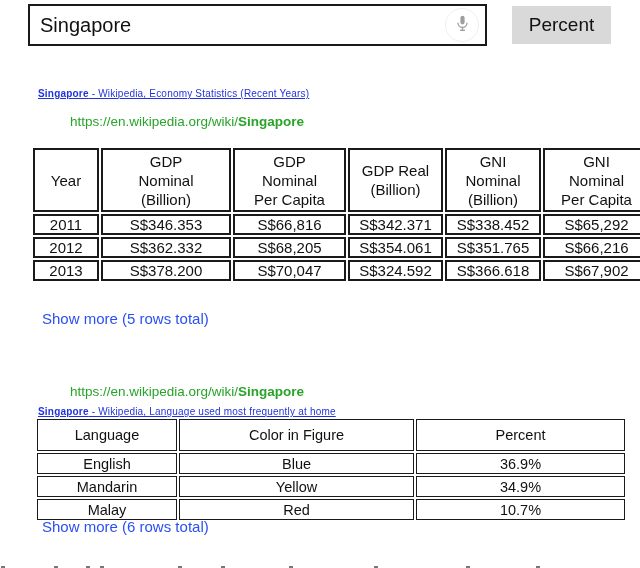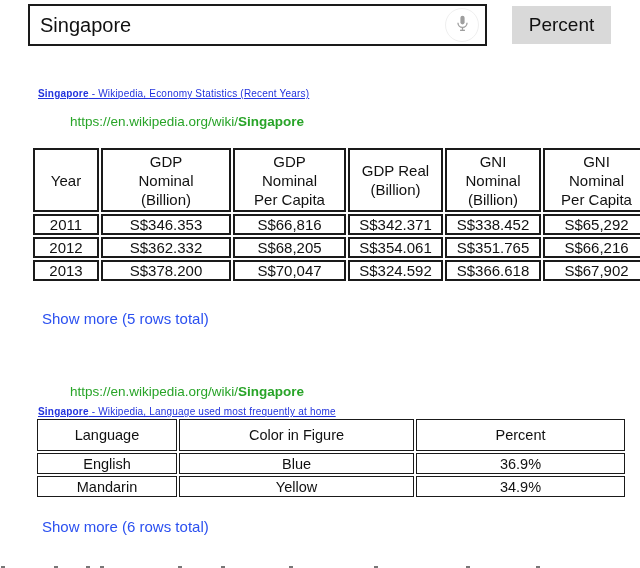--- a/index.html
+++ b/index.html
@@ -233,20 +233,25 @@
       <tr>
         <td>English</td>
         <td>Blue</td>
         <td>36.9%</td>
       </tr>
       <tr>
         <td>Mandarin</td>
         <td>Yellow</td>
         <td>34.9%</td>
       </tr>
+      <tr>
+        <td>Malay</td>
+        <td>Red</td>
+        <td>10.7%</td>
+      </tr>
     </tbody>
 </table>
 
 <div class="show-more" id="show-more-2">Show more (6 rows total)</div>
 
 <div class="clipped-marks">
     <div class="mark" style="left: 1px;"></div>
     <div class="mark" style="left: 54px;"></div>
     <div class="mark" style="left: 86px;"></div>
     <div class="mark" style="left: 100px;"></div>

